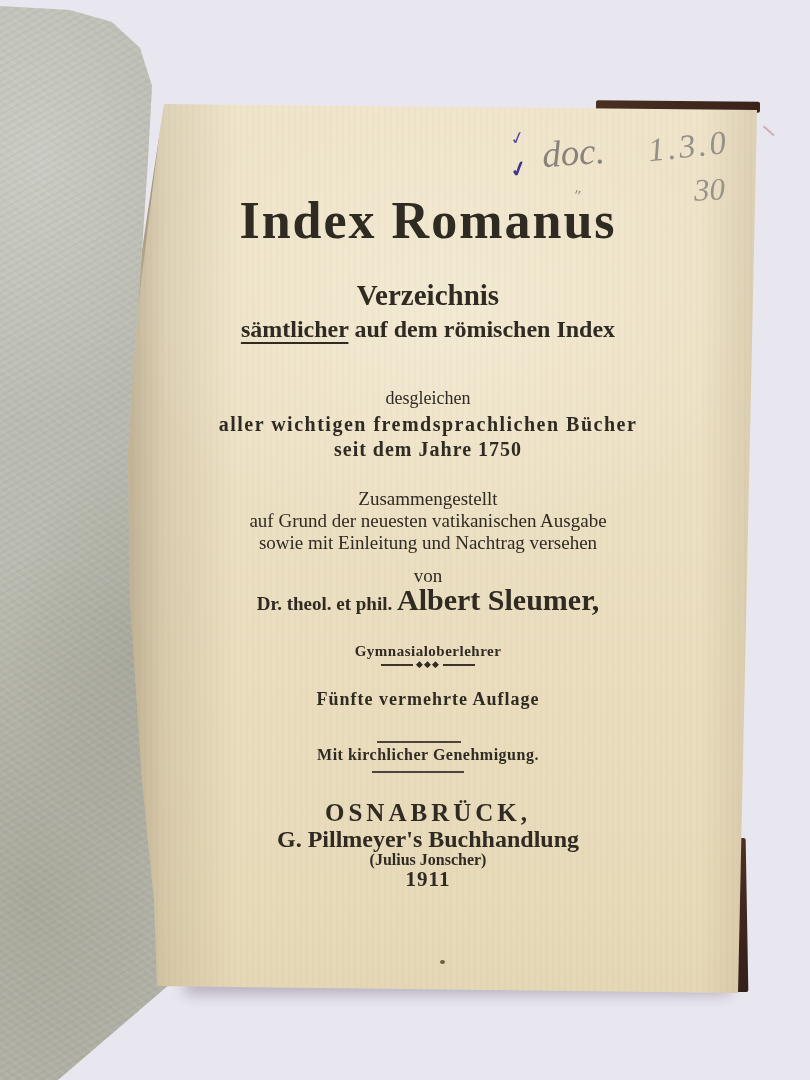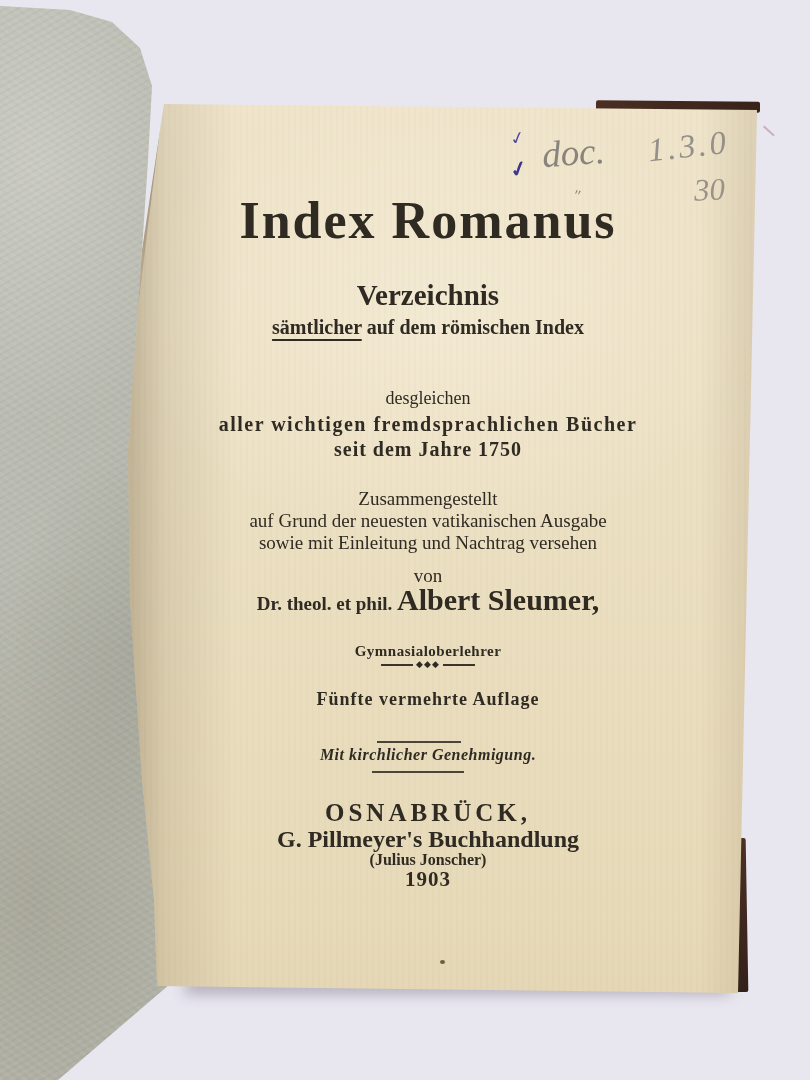--- a/index.html
+++ b/index.html
@@ -73,21 +73,21 @@
   
   .tline {
     position: absolute; left: 172px; width: 512px;
     text-align: center; color: #2f2a22; line-height: 1;
     white-space: nowrap;
   }
   .u { text-decoration: underline; text-decoration-thickness: 2px; text-underline-offset: 5px; }
 
   .t-title       { top: 195px; font-size: 52px; font-weight: bold; letter-spacing: 2px; }
   .t-verzeichnis { top: 281px; font-size: 29px; font-weight: bold; }
-  .t-line2       { top: 317px; font-size: 20px; font-weight: bold; }
+  .t-line2       { top: 317px; font-size: 24px; font-weight: bold; }
   .t-line3       { top: 347px; font-size: 24px; font-weight: bold; }
   .t-desgl       { top: 389px; font-size: 18px; }
   .t-line5       { top: 414px; font-size: 20px; font-weight: bold; letter-spacing: 1.5px; }
   .t-line6       { top: 439px; font-size: 20px; font-weight: bold; letter-spacing: 1px; }
   .t-comp1       { top: 489px; font-size: 19px; }
   .t-comp2       { top: 511px; font-size: 19px; }
   .t-comp3       { top: 533px; font-size: 19px; }
   .t-von         { top: 566px; font-size: 19px; }
   .t-author      { top: 585px; font-size: 30px; }
   .author-prefix { font-size: 19px; font-weight: bold; }
@@ -100,21 +100,21 @@
   }
   .ornament::before, .ornament::after {
     content: ""; width: 32px; height: 2px; background: #3a342a;
   }
   .ornament-glyphs { font-size: 9px; color: #2f2a22; letter-spacing: 1px; line-height: 1; }
 
   .t-edition     { top: 690px; font-size: 18px; font-weight: bold; letter-spacing: 1px; }
   .rule { position: absolute; height: 2px; background: #4a443a; }
   .rule-1 { left: 377px; top: 741px; width: 84px; }
   .rule-2 { left: 372px; top: 771px; width: 92px; }
-  .t-approval    { top: 747px; font-size: 16px; font-weight: bold; letter-spacing: 0.5px; font-style: italic; }
+  .t-approval    { top: 747px; font-size: 16px; font-weight: bold; letter-spacing: 0.5px; }
   .t-city        { top: 800px; font-size: 25px; font-weight: bold; letter-spacing: 4px; }
   .t-pub         { top: 827px; font-size: 24px; font-weight: bold; }
   .t-note        { top: 852px; font-size: 16px; font-weight: bold; }
   .t-year        { top: 869px; font-size: 21px; font-weight: bold; letter-spacing: 1px; }
 
   
   .hw { position: absolute; font-style: italic; line-height: 1; white-space: nowrap; }
   .hw-doc   { left: 542px; top: 134px; font-size: 37px; color: #89837c; transform: rotate(-4deg); }
   .hw-num   { left: 648px; top: 130px; font-size: 33px; color: #959089; transform: rotate(-6deg); letter-spacing: 3px; }
   .hw-num2  { left: 694px; top: 174px; font-size: 31px; color: #989289; transform: rotate(-3deg); }
@@ -165,21 +165,21 @@
 
     <div class="tline t-edition">Fünfte vermehrte Auflage</div>
 
     <div class="rule rule-1"></div>
     <div class="tline t-approval">Mit kirchlicher Genehmigung.</div>
     <div class="rule rule-2"></div>
 
     <div class="tline t-city">OSNABRÜCK,</div>
     <div class="tline t-pub">G. Pillmeyer's Buchhandlung</div>
     <div class="tline t-note">(Julius Jonscher)</div>
-    <div class="tline t-year">1903</div>
+    <div class="tline t-year">1911</div>
   </div>
 
   <div class="hw hw-doc">doc.</div>
   <div class="hw hw-num">1.3.0</div>
   <div class="hw hw-num2">30</div>
   <div class="hw hw-ditto">″</div>
   <div class="check check-1">✓</div>
   <div class="check check-2">✓</div>
   <div class="scratch"></div>
 

